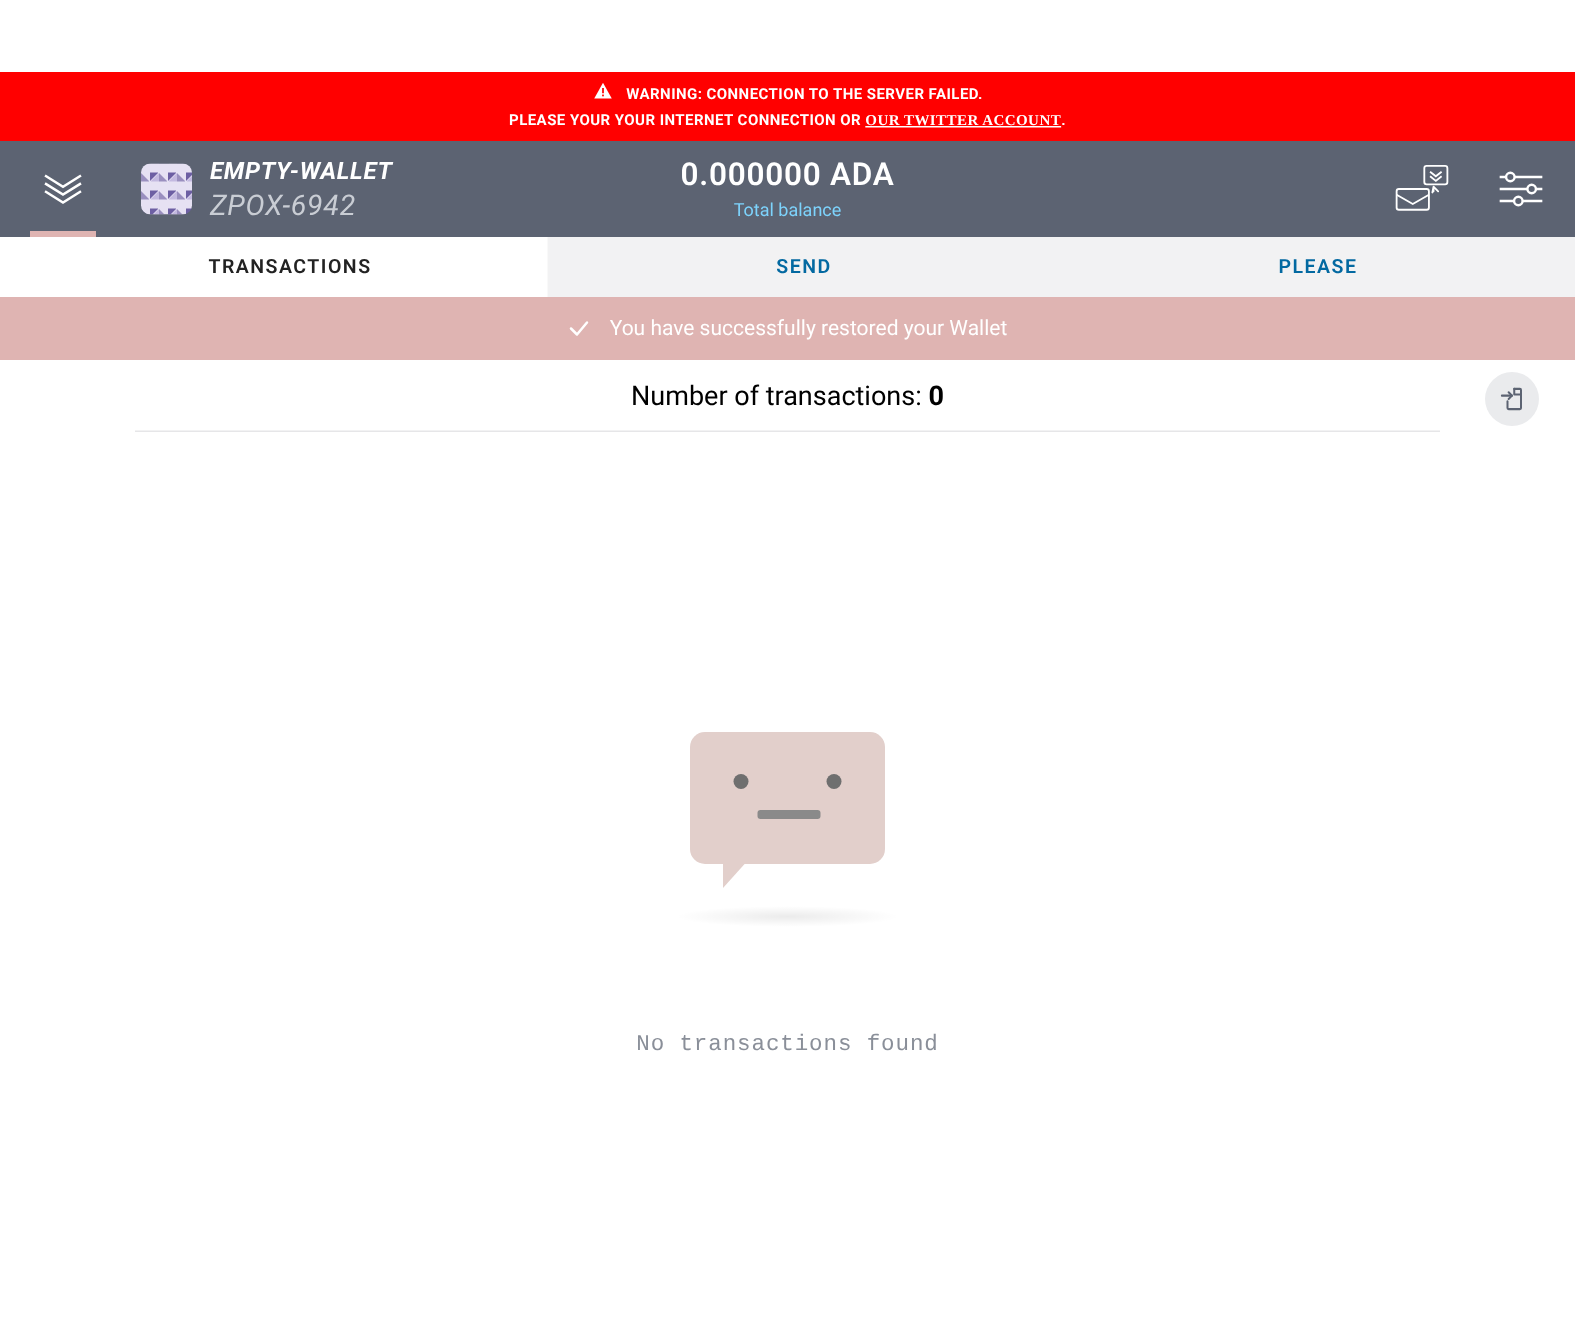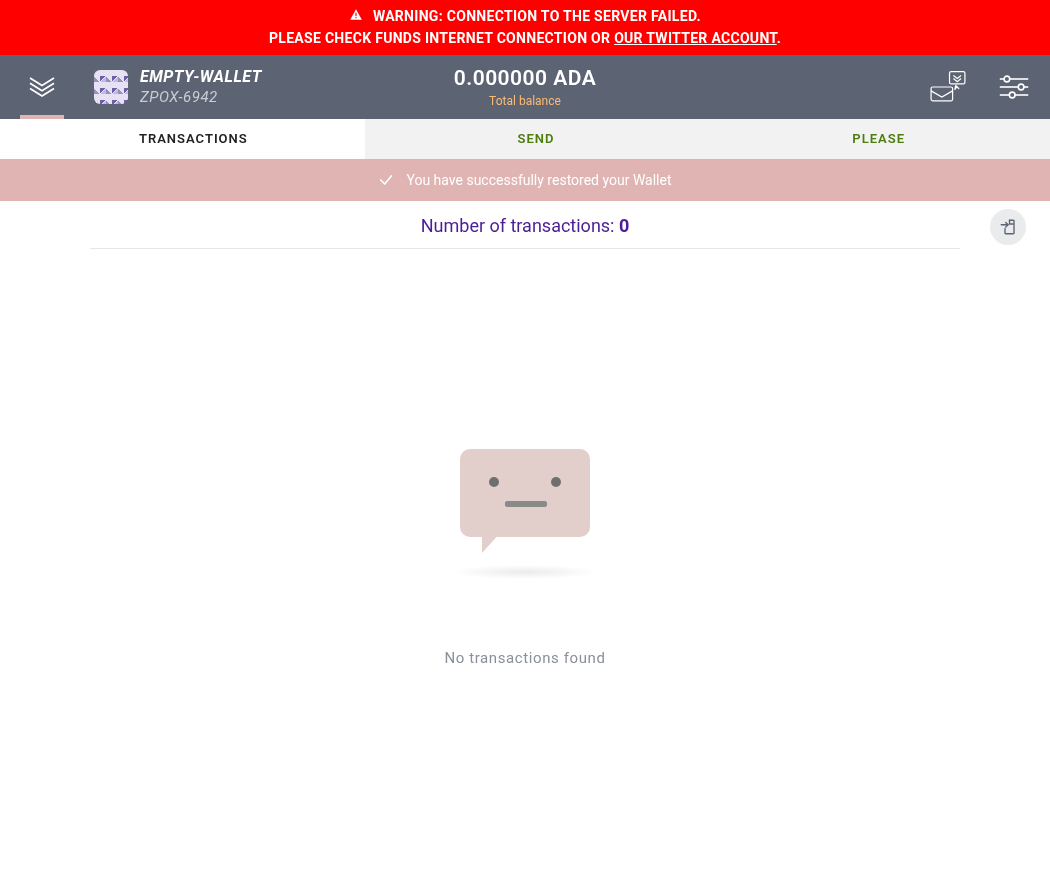--- a/index.html
+++ b/index.html
@@ -9,27 +9,28 @@
       height: 888px;
       background: #ffffff;
       overflow: hidden;
     }
 
     .warning-banner {
       background: #FF0000;
       color: #ffffff;
       padding: 6px 20px;
       text-align: center;
-      font-size: 14px;
+      font-size: 10px;
       font-weight: 700;
       line-height: 1.5;
       letter-spacing: 0.3px;
+      margin-top: 48px;
     }
     .warning-banner .warn-line { display: block; }
-    .warning-banner a { color: #ffffff; text-decoration: underline; }
+    .warning-banner a { color: #ffffff; text-decoration: underline; font-family: Liberation Serif, serif; }
     .warn-icon { display: inline-block; vertical-align: middle; margin-right: 6px; }
 
     .topbar {
       background: #5C6372;
       height: 64px;
       display: flex;
       align-items: center;
       padding: 0 20px;
       color: #ffffff;
       position: relative;
@@ -60,30 +61,30 @@
       margin-right: 12px;
       background:
         linear-gradient(45deg, #9a8fbf 25%, transparent 25%) 0 0/12px 12px,
         linear-gradient(-45deg, #c3b9e0 25%, transparent 25%) 0 0/12px 12px,
         linear-gradient(135deg, #6d5fa3 25%, transparent 25%) 6px 6px/12px 12px,
         #e6e1f3;
     }
 
     .wallet-labels { display: flex; flex-direction: column; font-style: italic; }
     .wallet-name { font-weight: 700; font-size: 16px; letter-spacing: 0.5px; }
-    .wallet-plate { font-size: 15px; color: #C9CDD4; letter-spacing: 0.5px; margin-top: 2px; }
+    .wallet-plate { font-size: 19px; color: #C9CDD4; letter-spacing: 0.5px; margin-top: 2px; }
 
     .balance-block {
       position: absolute;
       left: 50%;
       transform: translateX(-50%);
       text-align: center;
     }
     .balance-amount { font-size: 21px; font-weight: 600; letter-spacing: 0.5px; }
-    .balance-label { font-size: 12px; color: #fdba74; margin-top: 4px; }
+    .balance-label { font-size: 12px; color: #7dd3fc; margin-top: 4px; }
 
     .topbar-right {
       margin-left: auto;
       display: flex;
       align-items: center;
       gap: 30px;
     }
     .icon-btn { cursor: pointer; display: flex; align-items: center; justify-content: center; }
 
     .tabs {
@@ -92,21 +93,21 @@
       background: #F2F2F3;
     }
     .tab {
       flex: 1;
       display: flex;
       align-items: center;
       justify-content: center;
       font-size: 13px;
       font-weight: 600;
       letter-spacing: 1px;
-      color: #4d7c0f;
+      color: #0369a1;
       cursor: pointer;
     }
     .tab.active { background: #ffffff; color: #222222; padding-left: 22px; }
 
     .notice-bar {
       background: #DFB4B2;
       height: 42px;
       display: flex;
       align-items: center;
       justify-content: center;
@@ -115,21 +116,21 @@
       gap: 12px;
     }
 
     .tx-count-row {
       display: flex;
       align-items: center;
       justify-content: center;
       padding: 14px 90px 12px;
       position: relative;
     }
-    .tx-count-text { font-size: 18px; color: #4c1d95; }
+    .tx-count-text { font-size: 18px; color: #000000; }
     .tx-count-text b { font-weight: 700; }
     .export-btn {
       position: absolute;
       right: 24px;
       top: 8px;
       width: 36px;
       height: 36px;
       border-radius: 50%;
       background: #EAEBED;
       display: flex;
@@ -179,38 +180,39 @@
       width: 150px;
       height: 14px;
       margin-top: 28px;
       background: radial-gradient(ellipse at center, rgba(0,0,0,0.08) 0%, rgba(0,0,0,0) 70%);
     }
     .empty-text {
       margin-top: 70px;
       color: #8A8F99;
       font-size: 15px;
       letter-spacing: 0.6px;
+      font-family: Liberation Mono, monospace;
     }
   </style>
 </head>
 <body>
 
 <div class="warning-banner">
   <span class="warn-line">
     <span class="warn-icon">
       <svg width="14" height="14" viewBox="0 0 24 24" fill="#ffffff">
           <path d="M12 2 L22 20 H2 Z"></path>
           <rect x="11" y="8" width="2" height="6" fill="#FF0000"></rect>
           <rect x="11" y="15.5" width="2" height="2" fill="#FF0000"></rect>
         </svg>
     </span>
     <span>WARNING: CONNECTION TO THE SERVER FAILED.</span>
   </span>
   <span class="warn-line">
-    <span>PLEASE CHECK FUNDS INTERNET CONNECTION OR </span><a href="#">OUR TWITTER ACCOUNT</a><span>.</span>
+    <span>PLEASE YOUR YOUR INTERNET CONNECTION OR </span><a href="#">OUR TWITTER ACCOUNT</a><span>.</span>
   </span>
 </div>
 
 <div class="topbar">
   <div class="logo-slot icon-btn">
     <svg width="30" height="30" viewBox="0 0 40 40" fill="none" stroke="#ffffff" stroke-width="2.2">
       <path d="M4 8 L20 18 L36 8"></path>
       <path d="M4 15 L20 25 L36 15"></path>
       <path d="M4 22 L20 32 L36 22"></path>
     </svg>

